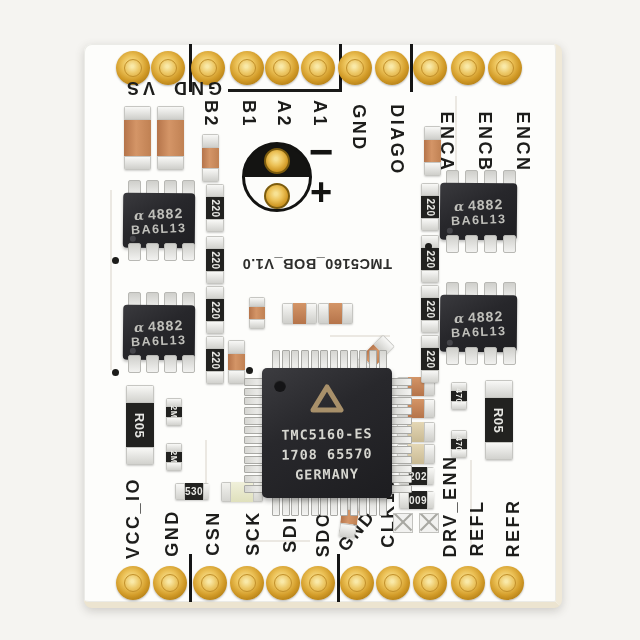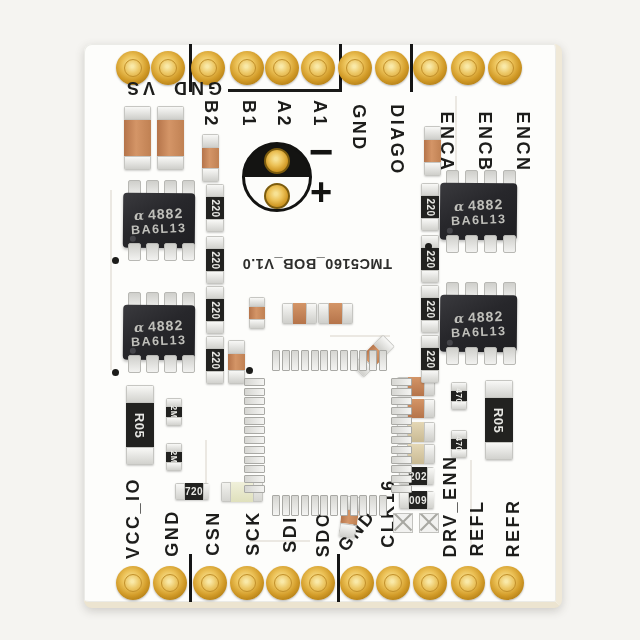--- a/index.html
+++ b/index.html
@@ -402,21 +402,21 @@
       <div class="term"></div>
       <div class="body">
         <span>009</span>
       </div>
       <div class="term"></div>
     </div>
 
   <div class="hres" style="left:175px;top:483px;width:34px;height:17px;">
       <div class="term"></div>
       <div class="body">
-        <span>720</span>
+        <span>530</span>
       </div>
       <div class="term"></div>
     </div>
   <div class="led" style="left:221px;top:482px;width:42px;height:20px;">
       <div class="term"></div>
       <div class="body"></div>
       <div class="term"></div>
     </div>
 
   <div class="xpad" style="left:393px;top:513px;">
@@ -543,15 +543,24 @@
       <div class="qph" style="left:147px;top:47px;"></div>
       <div class="qph" style="left:147px;top:57px;"></div>
       <div class="qph" style="left:147px;top:67px;"></div>
       <div class="qph" style="left:147px;top:76px;"></div>
       <div class="qph" style="left:147px;top:86px;"></div>
       <div class="qph" style="left:147px;top:96px;"></div>
       <div class="qph" style="left:147px;top:106px;"></div>
       <div class="qph" style="left:147px;top:115px;"></div>
       <div class="qph" style="left:147px;top:125px;"></div>
       <div class="qph" style="left:147px;top:135px;"></div>
+    <div class="qbody">
+      <div class="qdot"></div>
+      <svg width="34" height="30" viewBox="0 0 34 30" style="position:absolute;left:48px;top:16px;">
+        <polygon points="17,3 31,26 3,26" fill="none" stroke="#a8906a" stroke-width="5" stroke-linejoin="round"></polygon>
+      </svg>
+      <div class="qtext" style="top:58px;">TMC5160-ES</div>
+      <div class="qtext" style="top:78px;">1708 65570</div>
+      <div class="qtext" style="top:98px;">GERMANY</div>
+    </div>
   </div>
 
 </div>
 
 </body></html>

